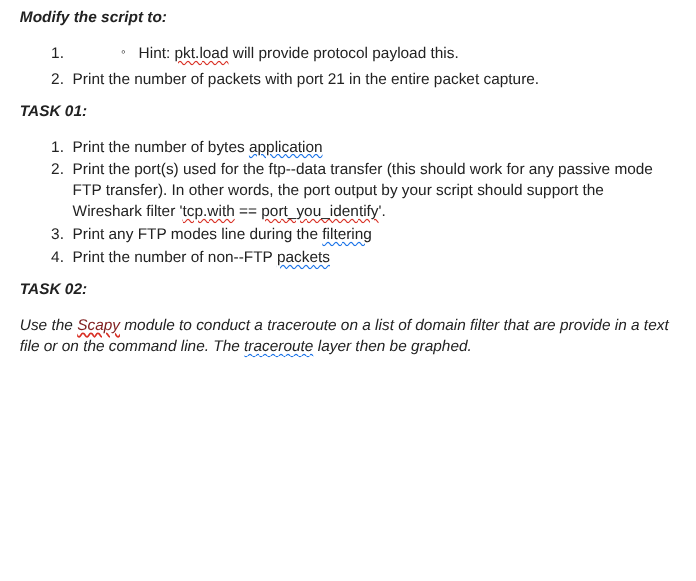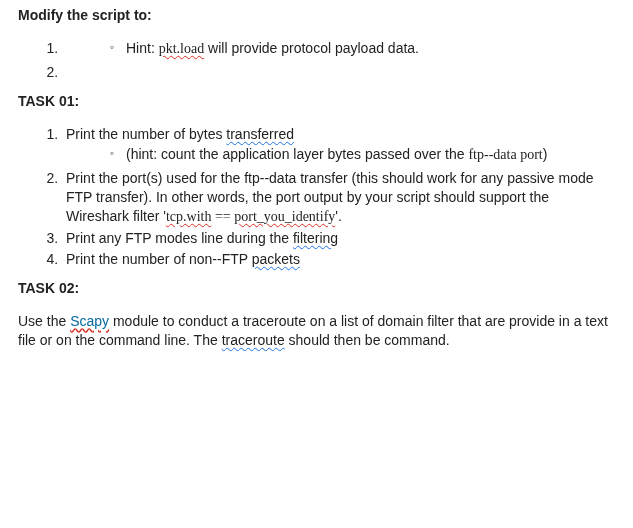--- a/index.html
+++ b/index.html
@@ -8,21 +8,21 @@
   }
   body {
     width: 633px;
     font-family: Arial, Helvetica, sans-serif;
     font-size: 14px;
     color: #222;
     line-height: 1.35;
     padding: 6px 18px 18px 18px;
     box-sizing: border-box;
   }
-  .block { margin-bottom: 14px; }
+  .block { margin-bottom: 14px; font-style: italic; }
   .bold { font-weight: 700; }
   ol.num {
     margin: 4px 0 10px 0;
     padding-left: 44px;
     list-style: decimal;
   }
   ol.num > li {
     margin-bottom: 2px;
     padding-left: 4px;
   }
@@ -38,21 +38,21 @@
   }
   ul.sub > li::before {
     content: "\25E6";
     position: absolute;
     left: 0;
     top: 0;
     font-size: 12px;
     line-height: 1.35;
     color: #222;
   }
-  .code { font-family: Liberation Serif, serif; }
+  .code { font-family: Liberation Sans, sans-serif; }
   .squig-red {
     text-decoration: underline wavy #d93025;
     text-decoration-thickness: 1px;
     text-underline-offset: 2px;
   }
   .squig-blue {
     text-decoration: underline wavy #1a73e8;
     text-decoration-thickness: 1px;
     text-underline-offset: 2px;
   }
@@ -60,47 +60,43 @@
 </style>
 </head>
 <body>
 
 <div class="block bold">Modify the script to:</div>
 
 <ol class="num">
   <li>
     <ul class="sub">
       <li>
-        <span class="seg">Hint: </span><span class="seg code squig-red">pkt.load</span><span class="seg"> will provide protocol payload data.</span>
+        <span class="seg">Hint: </span><span class="seg code squig-red">pkt.load</span><span class="seg"> will provide protocol payload this.</span>
       </li>
     </ul>
   </li>
   <li>
+    <span class="seg">Print the number of packets with port 21 in the entire packet capture.</span>
   </li>
 </ol>
 
 <div class="block bold">TASK 01:</div>
 
 <ol class="num">
   <li>
-    <span class="seg">Print the number of bytes </span><span class="seg squig-blue">transferred</span>
-    <ul class="sub">
-      <li>
-        <span class="seg">(hint: count the application layer bytes passed over the </span><span class="seg code">ftp-‐data port</span><span class="seg">)</span>
-      </li>
-    </ul>
+    <span class="seg">Print the number of bytes </span><span class="seg squig-blue">application</span>
   </li>
   <li>
     <span class="seg">Print the port(s) used for the ftp-‐data transfer (this should work for any passive mode FTP transfer). In other words, the port output by your script should support the Wireshark filter '</span><span class="seg code squig-red">tcp.with</span><span class="seg code"> == </span><span class="seg code squig-red">port_you_identify</span><span class="seg">'.</span>
   </li>
   <li>
     <span class="seg">Print any FTP modes line during the </span><span class="seg squig-blue">filtering</span>
   </li>
   <li>
     <span class="seg">Print the number of non-‐FTP </span><span class="seg squig-blue">packets</span>
   </li>
 </ol>
 
 <div class="block bold">TASK 02:</div>
 
 <div class="block">
-  <span class="seg">Use the </span><span class="seg squig-red" style="text-decoration: underline wavy #d93025; color:#0369a1;">Scapy</span><span class="seg"> module to conduct a traceroute on a list of domain filter that are provide in a text file or on the command line. The </span><span class="seg squig-blue">traceroute</span><span class="seg"> should then be command.</span>
+  <span class="seg">Use the </span><span class="seg squig-red" style="text-decoration: underline wavy #d93025; color:#7f1d1d;">Scapy</span><span class="seg"> module to conduct a traceroute on a list of domain filter that are provide in a text file or on the command line. The </span><span class="seg squig-blue">traceroute</span><span class="seg"> layer then be graphed.</span>
 </div>
 
 </body></html>

